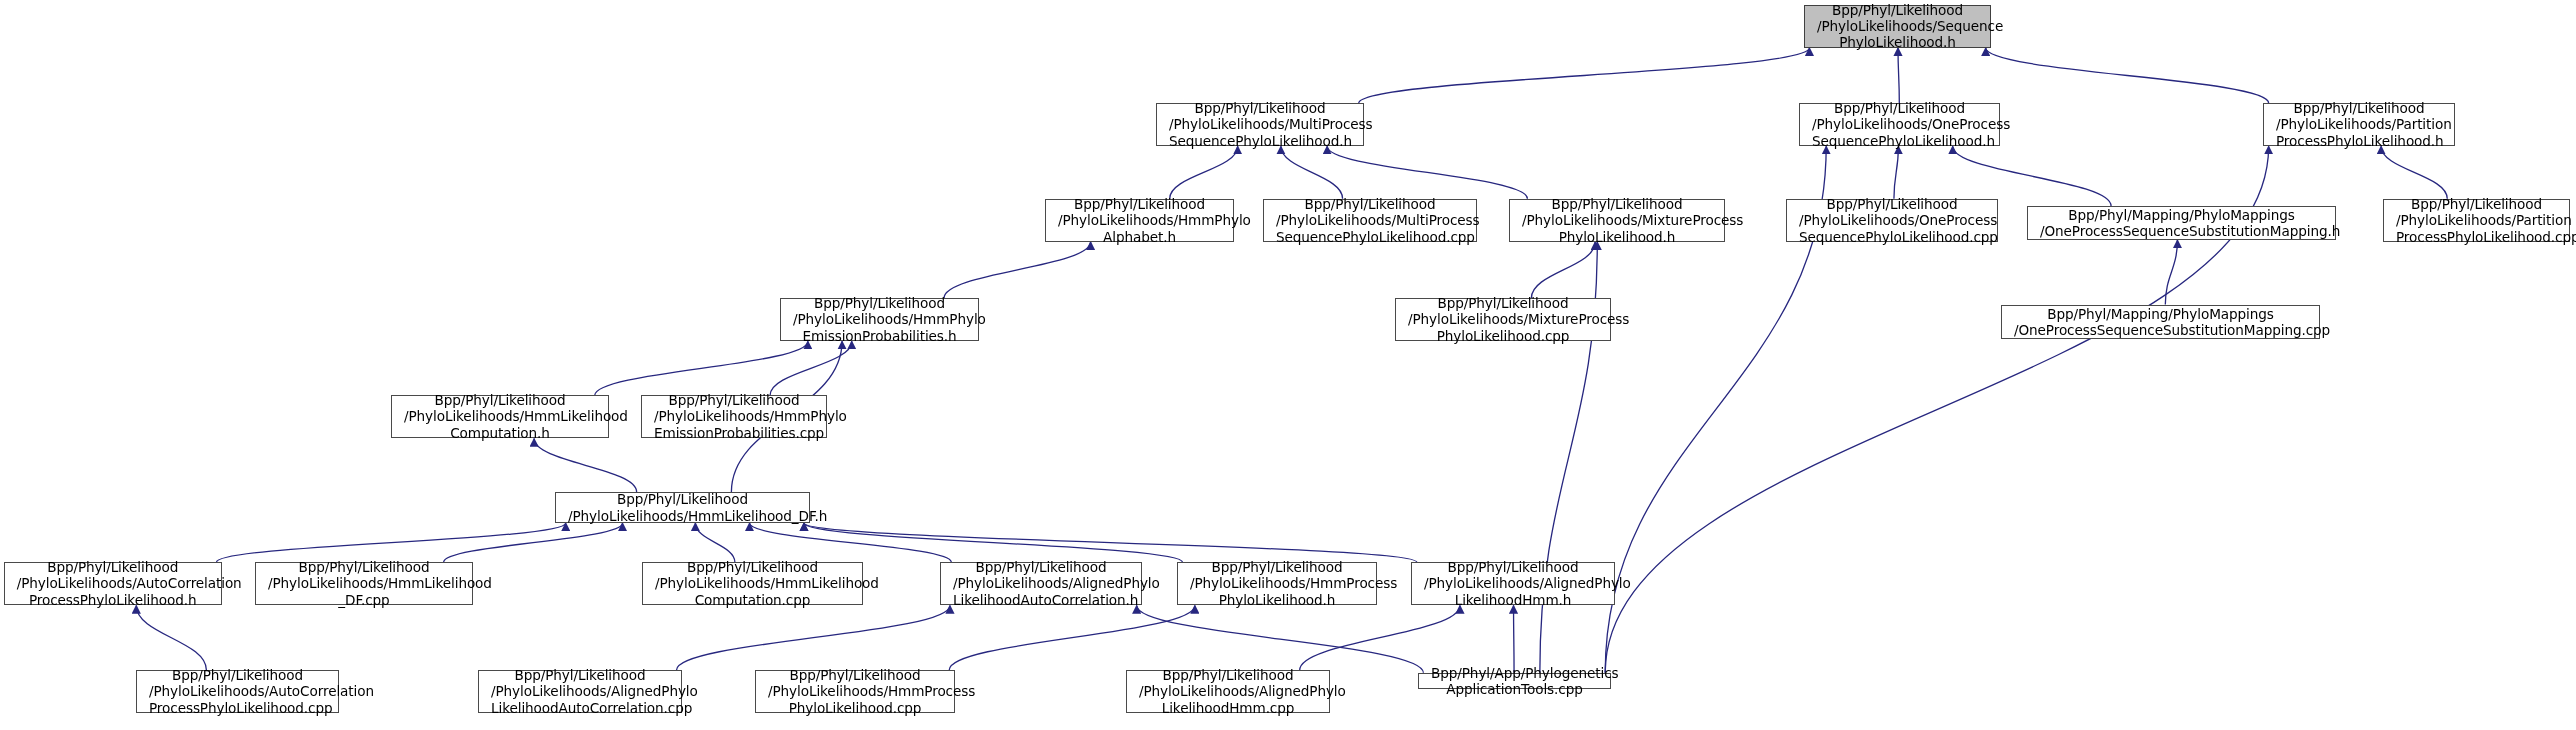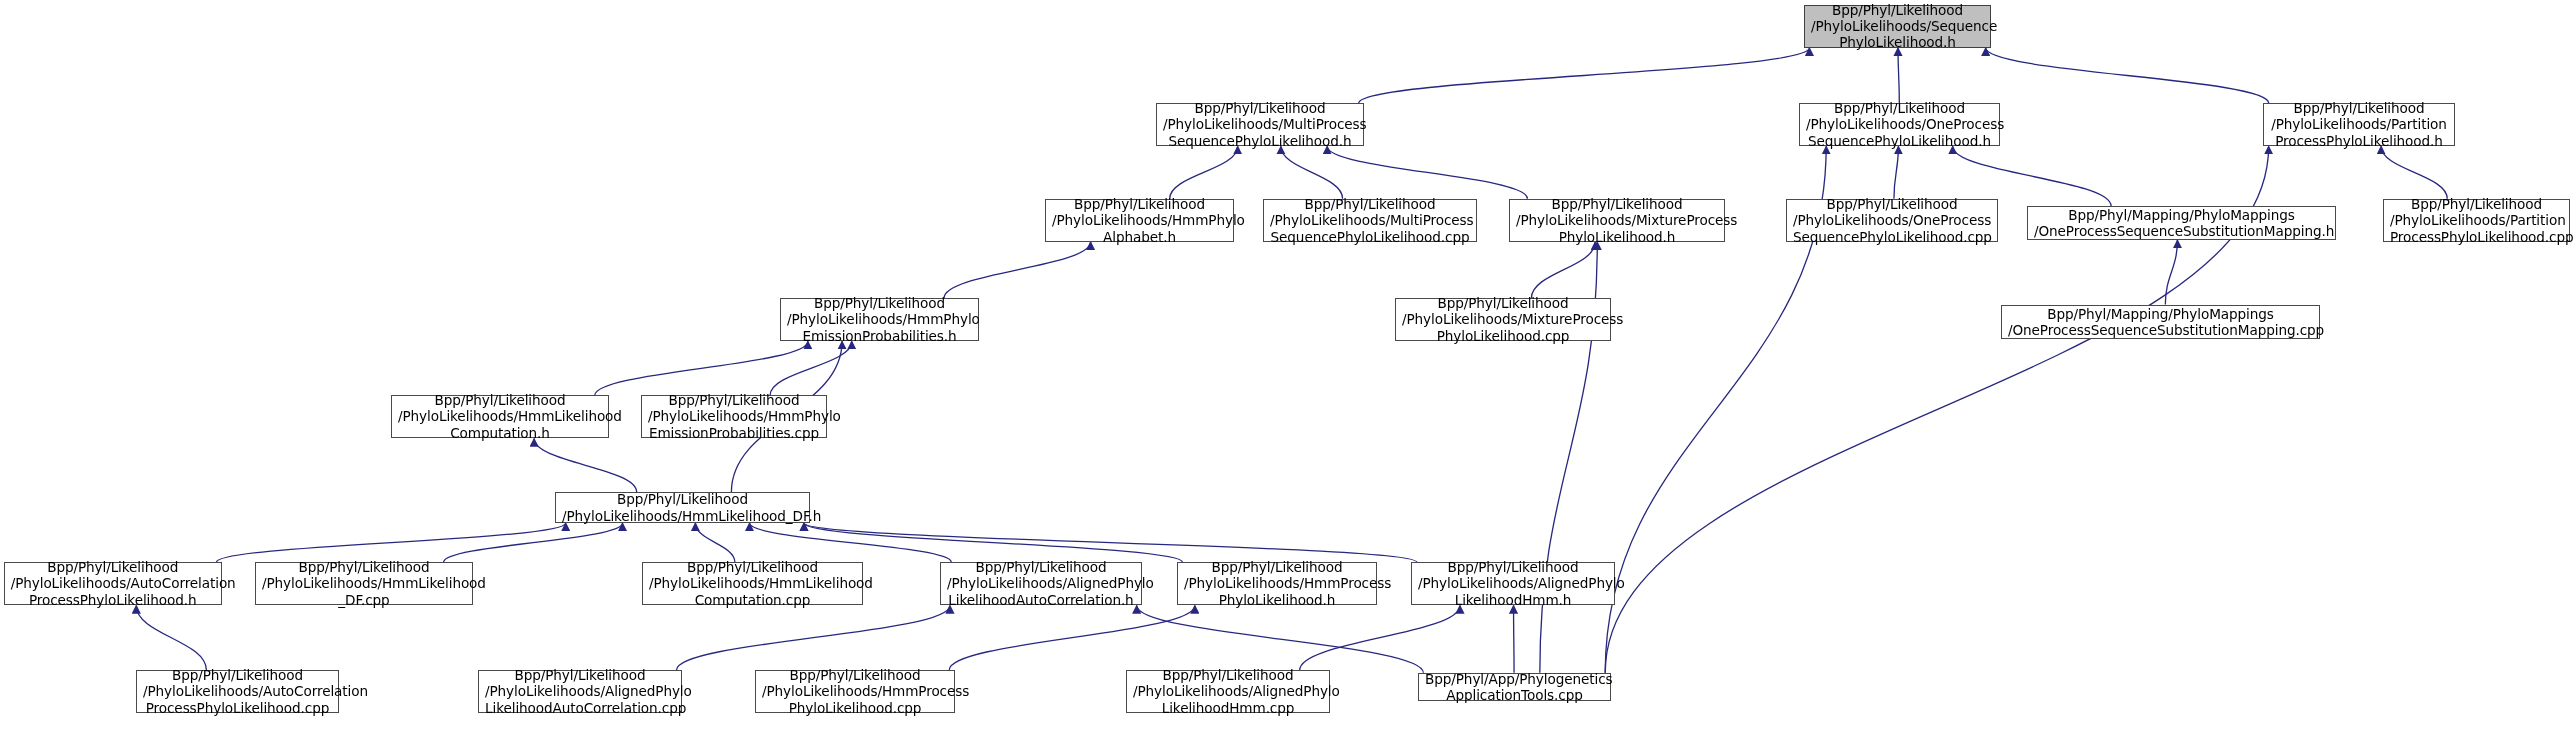--- a/index.html
+++ b/index.html
@@ -31,21 +31,21 @@
     color: #000000;
     font-size: 13.6px;
     line-height: 16.4px;
     text-align: center;
     display: flex;
     align-items: center;
     justify-content: center;
     white-space: pre-line;
     letter-spacing: -0.1px;
     z-index: 2;
-    padding: 0 6px;
+    padding: 0 12px;
   }
   .node.root {
     background: #bfbfbf;
     border: 0.9px solid #404040;
   }
   .node .lbl {
     display: block;
     width: 100%;
   }
 </style>
@@ -162,17 +162,17 @@
 ProcessPhyloLikelihood.cpp</span></div>
       <div class="node" style="left: 478px; top: 670px; width: 204px; height: 43px;"><span class="lbl">Bpp/Phyl/Likelihood
 /PhyloLikelihoods/AlignedPhylo
 LikelihoodAutoCorrelation.cpp</span></div>
       <div class="node" style="left: 755px; top: 670px; width: 200px; height: 43px;"><span class="lbl">Bpp/Phyl/Likelihood
 /PhyloLikelihoods/HmmProcess
 PhyloLikelihood.cpp</span></div>
       <div class="node" style="left: 1126px; top: 670px; width: 204px; height: 43px;"><span class="lbl">Bpp/Phyl/Likelihood
 /PhyloLikelihoods/AlignedPhylo
 LikelihoodHmm.cpp</span></div>
-      <div class="node" style="left: 1418px; top: 673px; width: 193px; height: 28px;"><span class="lbl">Bpp/Phyl/App/Phylogenetics
+      <div class="node" style="left: 1418px; top: 673px; width: 193px; height: 16px;"><span class="lbl">Bpp/Phyl/App/Phylogenetics
 ApplicationTools.cpp</span></div>
     </div>
 </div>
 
 
 </body></html>

